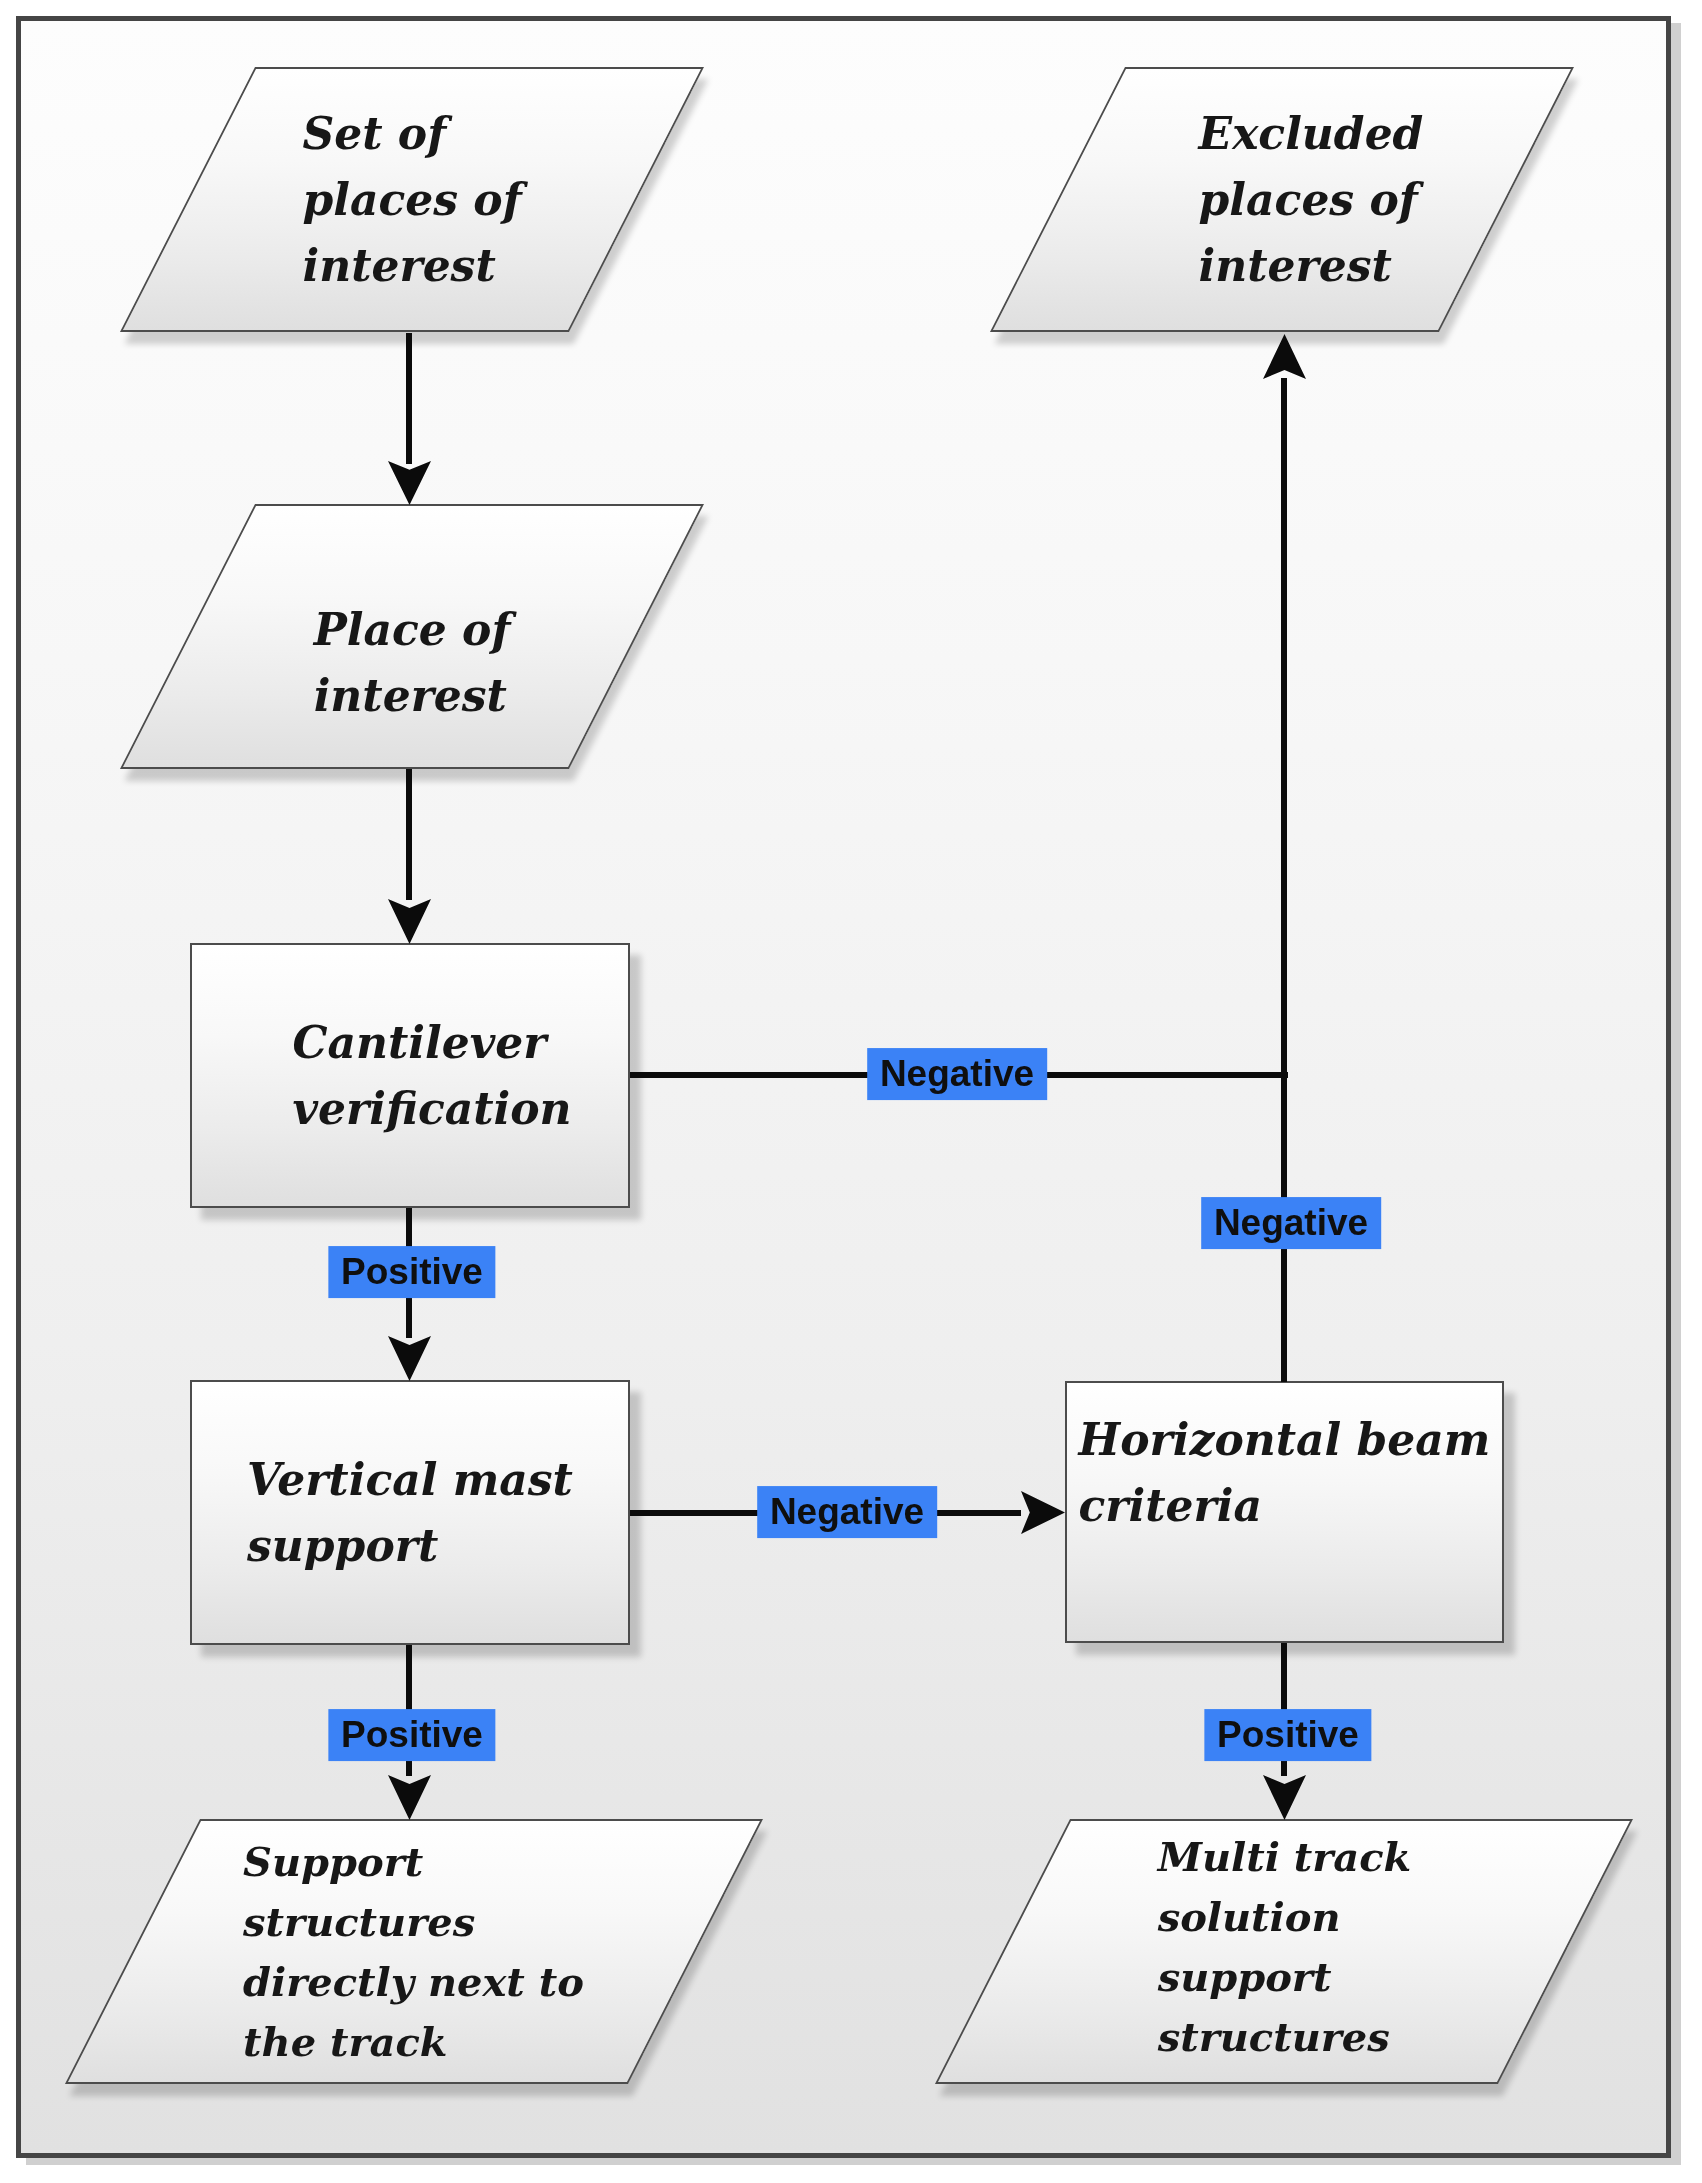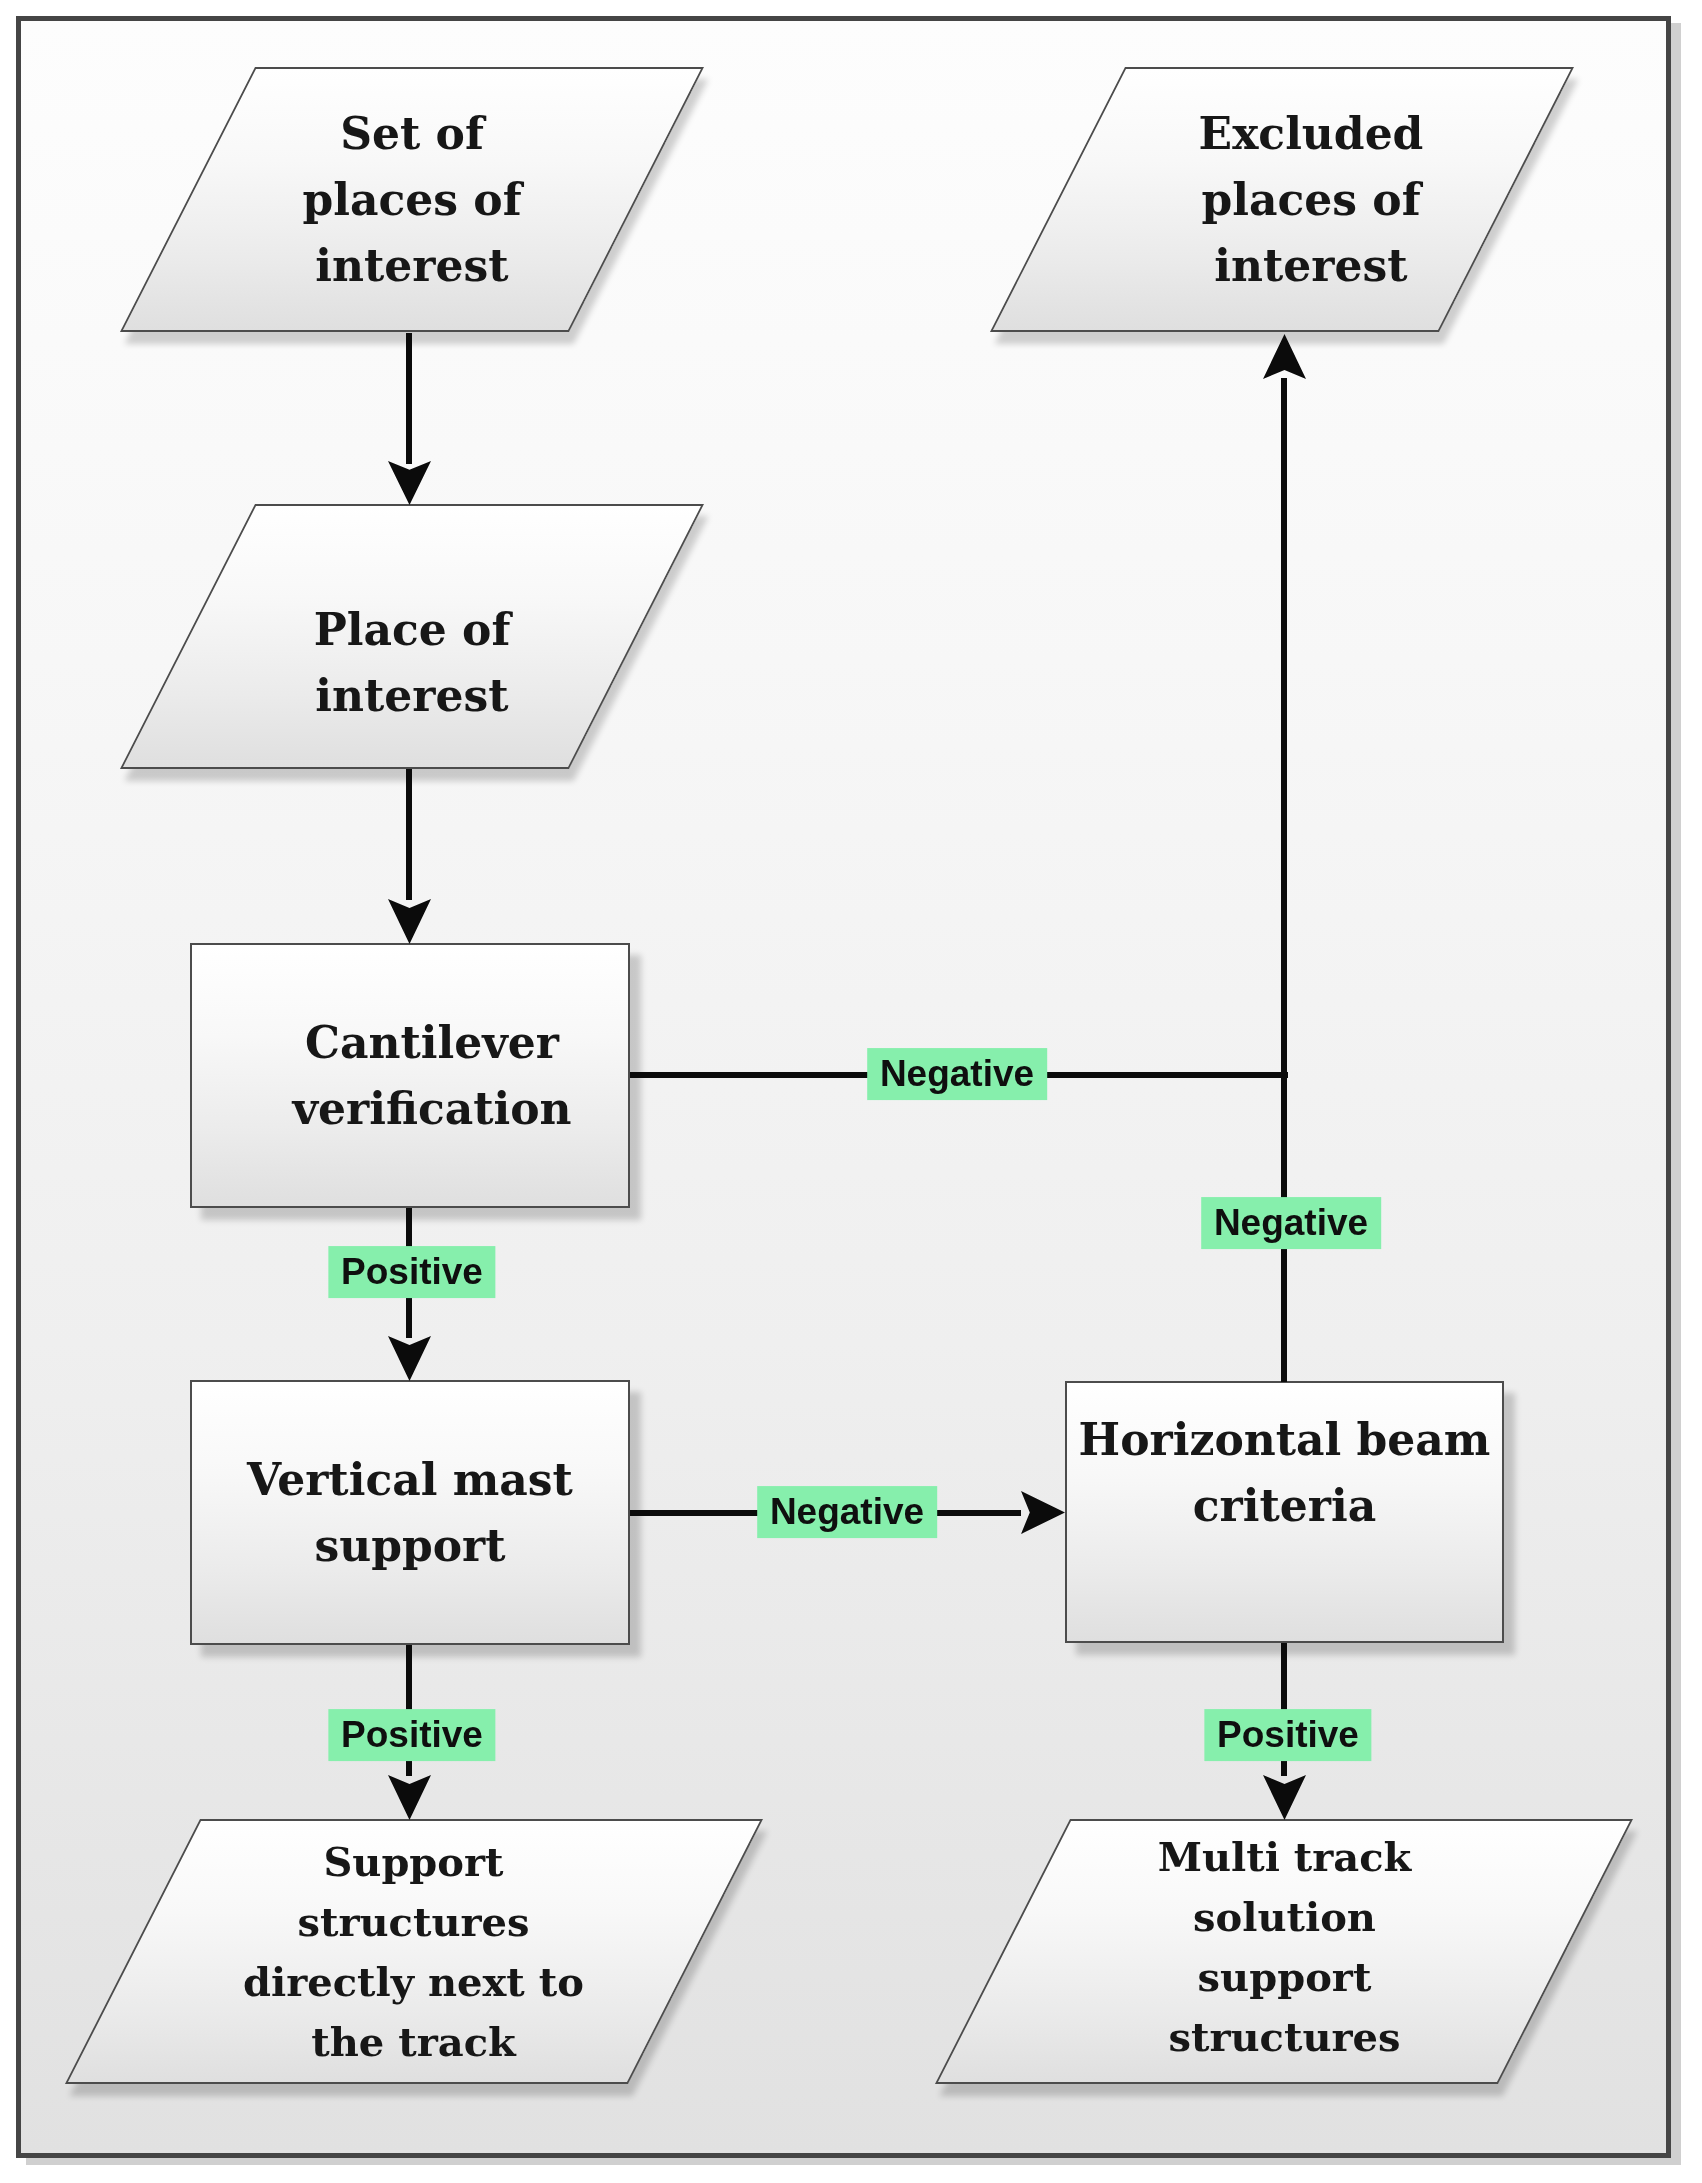--- a/index.html
+++ b/index.html
@@ -8,31 +8,31 @@
   .frame{position:absolute;left:16.3px;top:16.3px;width:1655px;height:2142px;
          border:5px solid #454545;box-sizing:border-box;
          background:linear-gradient(180deg,#fdfdfd 0%,#f7f7f7 30%,#efefef 62%,#e6e6e6 86%,#e1e1e1 100%);
          box-shadow:10px 7px 0 rgba(170,170,170,0.55);}
   
   .shape{position:absolute;box-sizing:border-box;border:2.1px solid #4c4c4c;
          background:linear-gradient(180deg,#ffffff 0%,#f8f8f8 35%,#ebebeb 72%,#dfdfdf 100%);
          box-shadow:10.6px 12px 6.4px rgba(0,0,0,0.18);}
   .para{transform:skewX(-27deg);transform-origin:0 0;}
   .node-text{position:absolute;display:flex;align-items:center;justify-content:center;
-         text-align:center;white-space:pre-line;color:#171717;font-weight:700;
-         font-size:44px;line-height:1.5;pointer-events:none;}
+         white-space:pre-line;color:#171717;font-weight:700;
+         font-size:44px;line-height:1.5;pointer-events:none;font-style:italic;}
   .node-text.small{font-size:40px;line-height:1.5;}
   
   .line{position:absolute;background:#0b0b0b;}
   .arrow{position:absolute;background:#0b0b0b;}
   .arrow.down {clip-path:polygon(0% 0%,50% 20%,100% 0%,50% 100%);}
   .arrow.up   {clip-path:polygon(50% 0%,100% 100%,50% 80%,0% 100%);}
   .arrow.right{clip-path:polygon(0% 0%,20% 50%,0% 100%,100% 50%);}
   .edge-label{position:absolute;transform:translate(-50%,-50%);
-         background:#86efac;color:#0f0f0f;padding:2.8px 12.7px;
+         background:#3b82f6;color:#0f0f0f;padding:2.8px 12.7px;
          font-family:"Liberation Sans", sans-serif;font-weight:700;font-size:37px;
          line-height:1.25;white-space:nowrap;}
 </style>
 </head>
 <body>
 
 <div id="stage">
   <div class="frame"></div>
 
   <div class="shape para" style="left:255px;top:67px;width:449px;height:265px;"></div>

